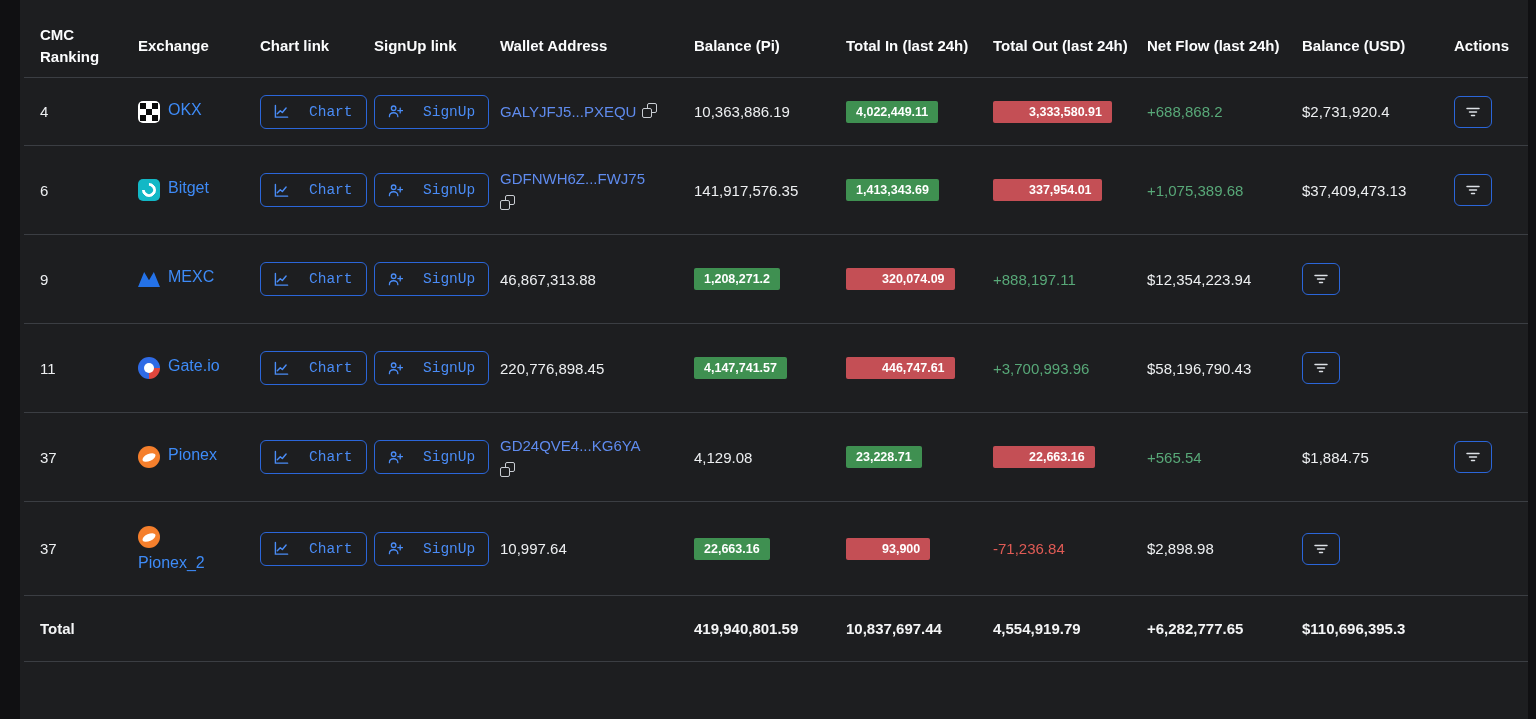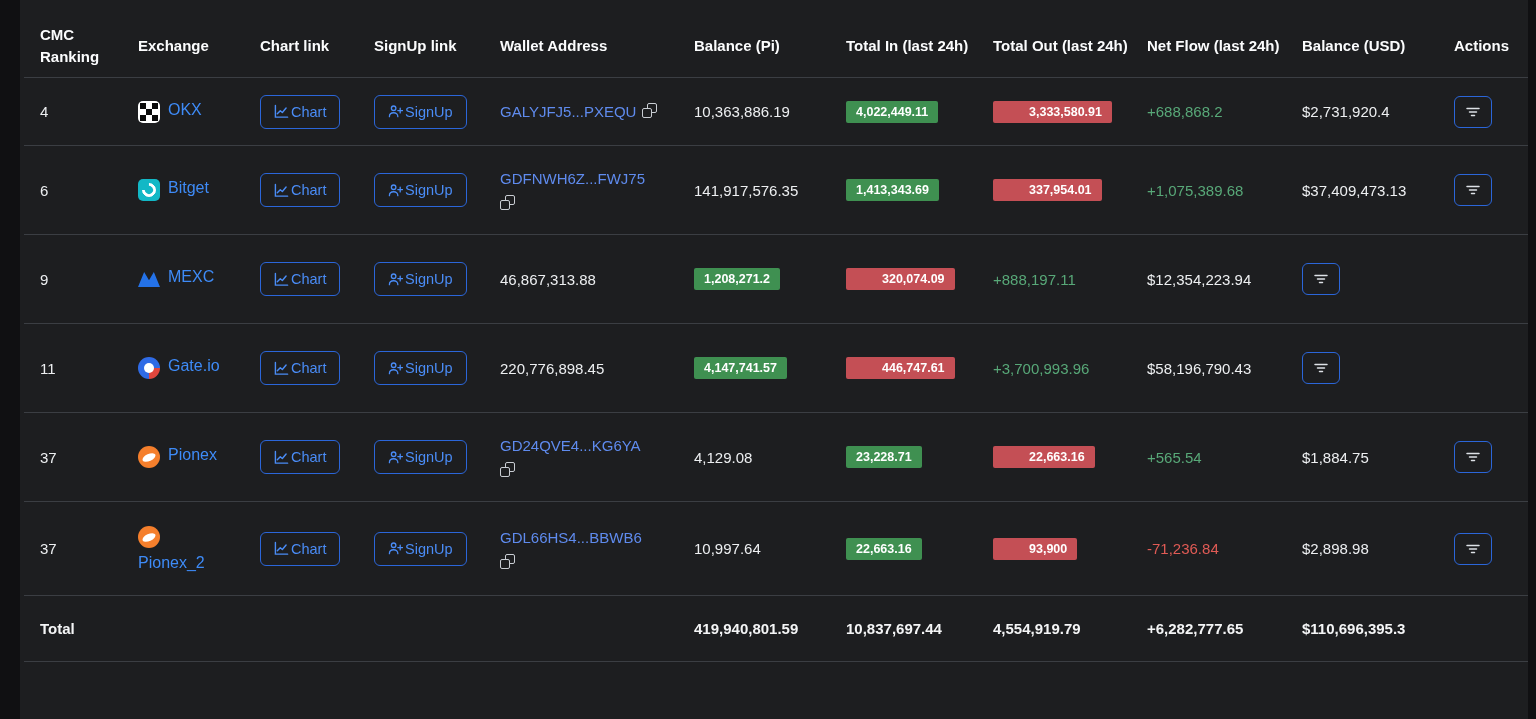--- a/index.html
+++ b/index.html
@@ -93,28 +93,28 @@
     content: ""; position: absolute; inset: 6px; background: #fff; border-radius: 50%;
   }
   .logo-pionex-logo { background: #f57f2c; border-radius: 50%; }
   .logo-pionex-logo::before {
     content: ""; position: absolute; left: 4px; top: 8px; width: 14px; height: 7px;
     background: #fff; border-radius: 50%; transform: rotate(-25deg);
   }
 
   
   .btn {
-    display: inline-flex; align-items: center; gap: 2px;
+    display: inline-flex; align-items: center; gap: 20px;
     height: 34px; padding: 0 13px;
     background: transparent;
     border: 1px solid #2b66d9;
     border-radius: 6px;
     color: var(--accent-blue, #4a8cf6);
     font-size: 14.5px;
-    font-family: Liberation Sans, sans-serif;
+    font-family: Liberation Mono, monospace;
     cursor: pointer;
     white-space: nowrap;
   }
   .btn svg { flex-shrink: 0; }
   .icon-btn {
     width: 38px; height: 32px;
     display: inline-flex; align-items: center; justify-content: center;
     background: transparent;
     border: 1px solid #2b66d9;
     border-radius: 6px;
@@ -431,24 +431,20 @@
     <div class="cell">
       <button class="btn">
         <svg width="15" height="15" viewBox="0 0 16 16">
           <circle cx="6" cy="4.5" r="2.4" fill="none" stroke="currentColor" stroke-width="1.4"></circle>
           <path d="M1.5 13.5c0-2.6 2-4.2 4.5-4.2s4.5 1.6 4.5 4.2" fill="none" stroke="currentColor" stroke-width="1.4" stroke-linecap="round"></path>
           <path d="M13 4.5v5M10.5 7h5" fill="none" stroke="currentColor" stroke-width="1.4" stroke-linecap="round"></path>
         </svg>
         <span>SignUp</span>
       </button>
     </div>
-    <div class="cell cell-wallet">
-      <a class="address">GDL66HS4...BBWB6</a>
-      <span class="copy-icon"></span>
-    </div>
     <div class="cell td">10,997.64</div>
     <div class="cell">
       <span class="badge badge-green">22,663.16</span>
     </div>
     <div class="cell">
       <span class="badge badge-red">93,900</span>
     </div>
     <div class="cell td">
       <span class="net-flow flow-neg">-71,236.84</span>
     </div>

